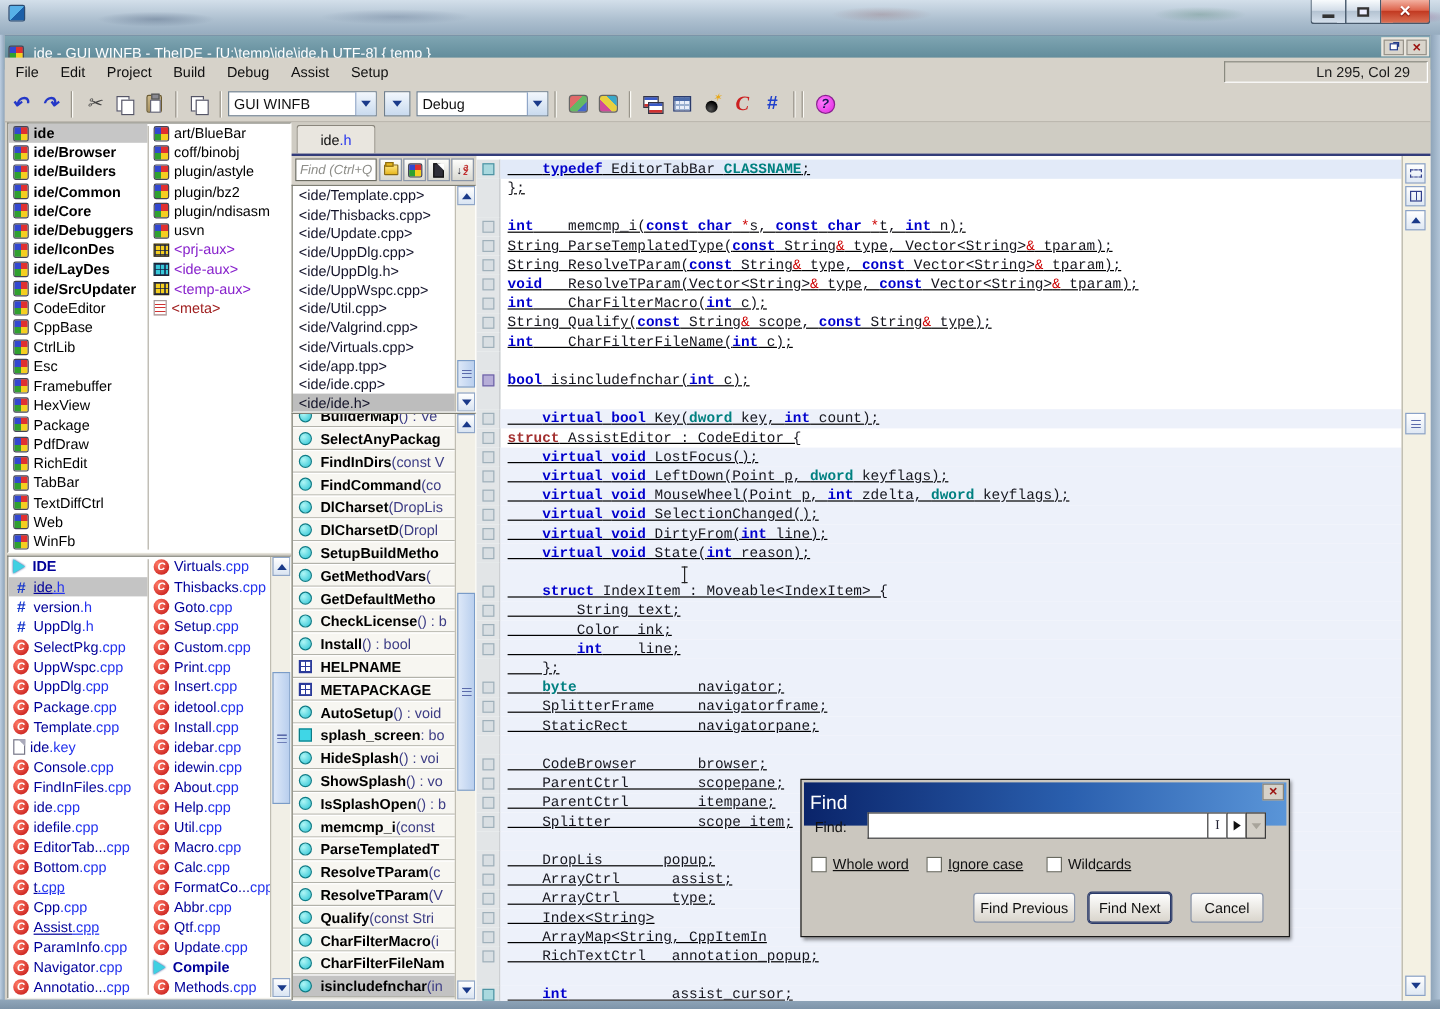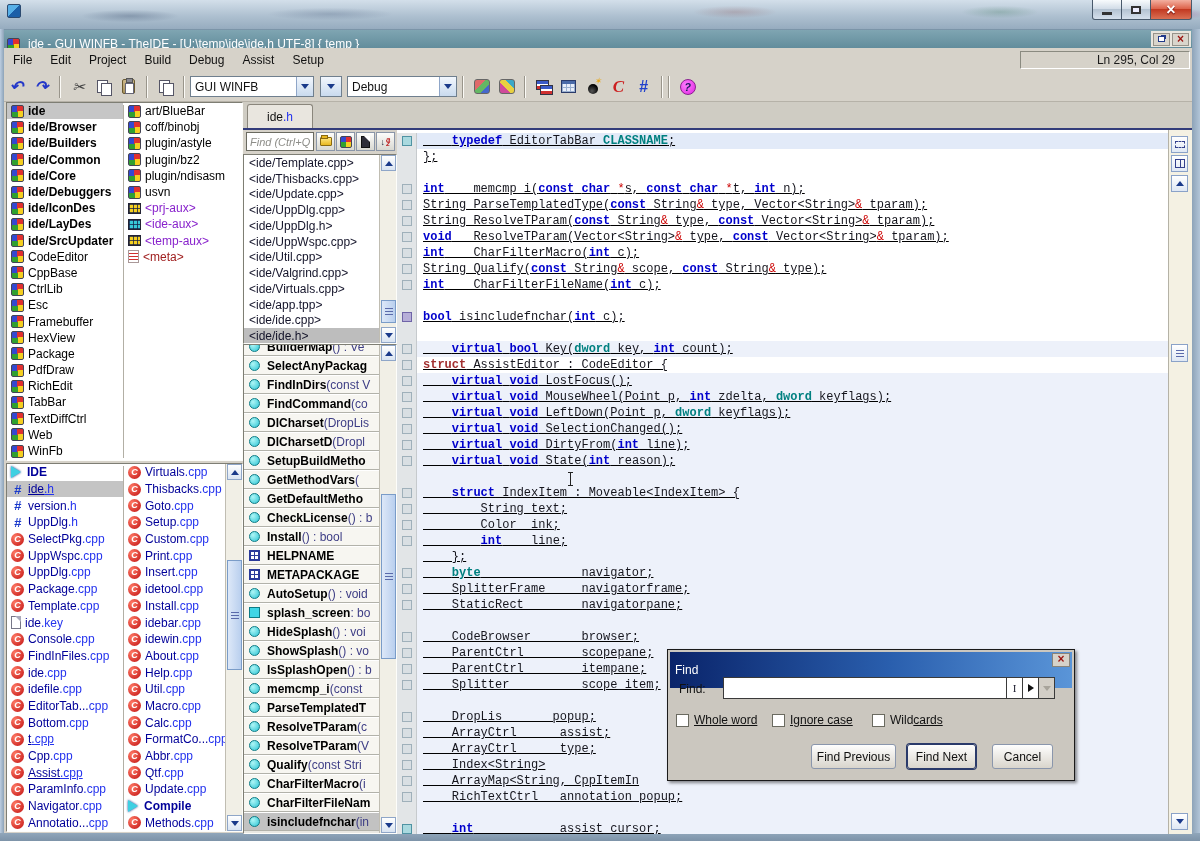--- a/index.html
+++ b/index.html
@@ -200,21 +200,21 @@
   .eb{position:absolute;left:2px;width:17px;height:17px;background:linear-gradient(#ffffff,#dfe8f4);
     border:1px solid #8aa2c8;display:flex;align-items:center;justify-content:center;}
   .dashrect{width:10px;height:7px;border:1px dashed #33408c;}
   .splitic{width:10px;height:9px;border:1px solid #33408c;background:linear-gradient(90deg,transparent 4px,#33408c 4px 5px,transparent 5px);}
 
   
   .fdlg{position:absolute;left:667px;top:649px;width:408px;height:132px;background:#cbc7bf;
     border:1px solid #1a1a1a;box-shadow:2px 2px 3px rgba(0,0,0,.45);z-index:40;}
   .fdtitle{position:absolute;left:2px;top:2px;right:2px;height:36px;
     background:linear-gradient(90deg,#0a246a,#2a5fae 55%,#5a95d8);
-    color:#fff;font-size:12px;display:flex;align-items:center;padding-left:5px;}
+    color:#fff;font-size:16px;display:flex;align-items:center;padding-left:5px;}
   .fdclose{position:absolute;right:4px;top:3px;width:18px;height:14px;background:#d6d2c9;border:1px solid #88847a;
     color:#9b1310;font-weight:bold;font-size:12px;line-height:11px;text-align:center;}
   .flabel{position:absolute;left:11px;top:32px;font-size:12px;color:#111;}
   .finput{position:absolute;left:55px;top:27px;width:284px;height:22px;background:#fff;border:1px solid #3a3a3a;border-right:none;
     font-size:12px;padding:0 3px;}
   .fibtn{position:absolute;top:27px;width:17px;height:22px;border:1px solid #3a3a3a;margin-left:-1px;
     display:flex;align-items:center;justify-content:center;background:#fff;font-size:11px;}
   .fibtn.ib{left:339px;color:#223;font-family:"Liberation Serif",serif;}
   .fibtn.pb{left:355px;} .fibtn.pb::after{content:"";border-top:4px solid transparent;border-bottom:4px solid transparent;border-left:6px solid #111;}
   .fibtn.db{left:371px;background:#d2cec6;}
@@ -991,27 +991,27 @@
           <div class="erow">
             <span class="egut">
               <i class="sq"></i>
             </span>
             <span class="ecode bgb"><span class="cp">    </span><span class="ck">virtual</span><span class="cp"> </span><span class="ck">void</span><span class="cp"> LostFocus();</span></span>
           </div>
           <div class="erow">
             <span class="egut">
               <i class="sq"></i>
             </span>
+            <span class="ecode bgb"><span class="cp">    </span><span class="ck">virtual</span><span class="cp"> </span><span class="ck">void</span><span class="cp"> LeftDown(Point p, </span><span class="ct">dword</span><span class="cp"> keyflags);</span></span>
+          </div>
+          <div class="erow">
+            <span class="egut">
+              <i class="sq"></i>
+            </span>
             <span class="ecode bgb"><span class="cp">    </span><span class="ck">virtual</span><span class="cp"> </span><span class="ck">void</span><span class="cp"> MouseWheel(Point p, </span><span class="ck">int</span><span class="cp"> zdelta, </span><span class="ct">dword</span><span class="cp"> keyflags);</span></span>
-          </div>
-          <div class="erow">
-            <span class="egut">
-              <i class="sq"></i>
-            </span>
-            <span class="ecode bgb"><span class="cp">    </span><span class="ck">virtual</span><span class="cp"> </span><span class="ck">void</span><span class="cp"> LeftDown(Point p, </span><span class="ct">dword</span><span class="cp"> keyflags);</span></span>
           </div>
           <div class="erow">
             <span class="egut">
               <i class="sq"></i>
             </span>
             <span class="ecode bgb"><span class="cp">    </span><span class="ck">virtual</span><span class="cp"> </span><span class="ck">void</span><span class="cp"> SelectionChanged();</span></span>
           </div>
           <div class="erow">
             <span class="egut">
               <i class="sq"></i>

